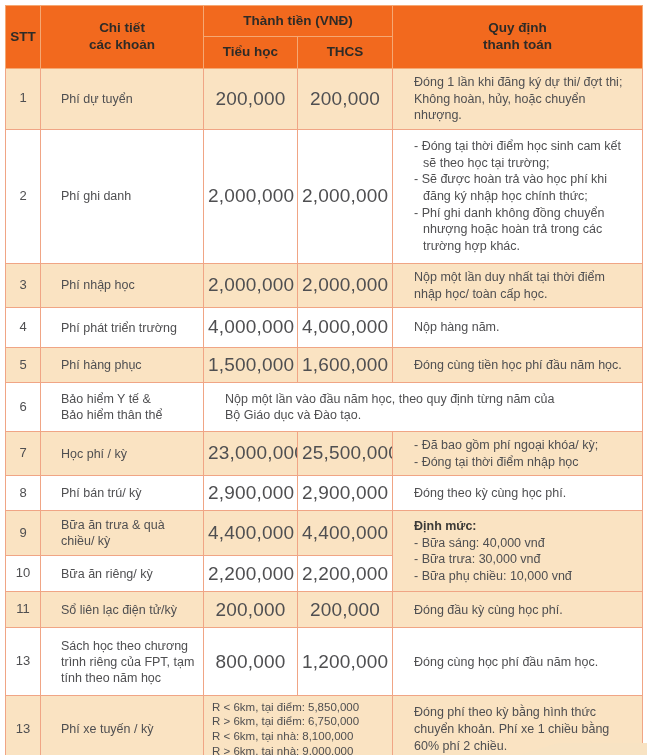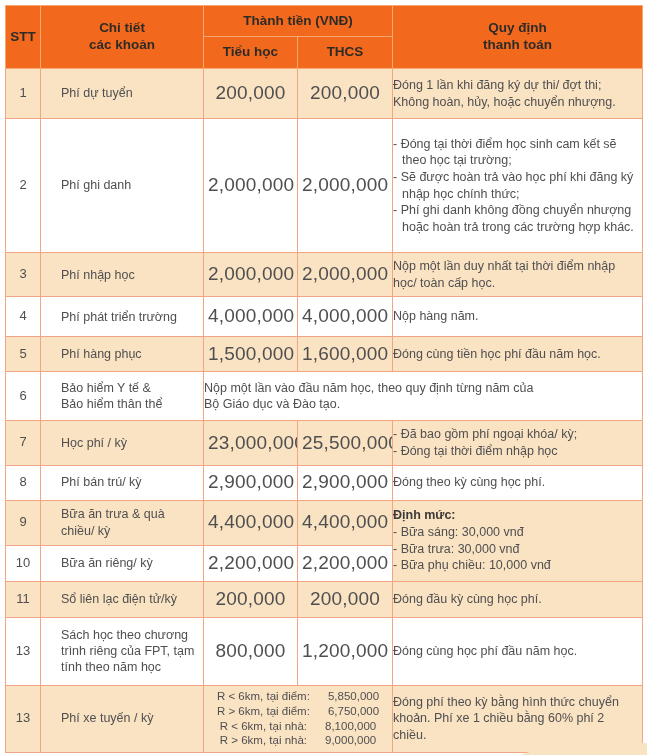--- a/index.html
+++ b/index.html
@@ -21,25 +21,25 @@
     background:#f2691e;color:#2e2b27;font-weight:bold;font-size:13.5px;
     border-color:#f5a873;padding:2px 4px;line-height:1.25;
   }
   .pre{white-space:pre-line;margin-left:48px;}
   td{color:#4f4f51;font-size:12.5px;line-height:1.3;padding:3px 8px;background:#ffffff;}
   tr.peach td{background:#fae3c2;}
   td.white{background:#ffffff;margin-left:32px;}
   td.stt{text-align:center;font-size:13px;padding:3px 2px;}
   td.item{padding-left:20px;}
   td.money{text-align:center;font-size:19px;letter-spacing:0.2px;padding:2px 4px;}
-  td.reg{padding:5px 6px 5px 0;line-height:1.33;}
+  td.reg{padding:5px 6px 5px 21px;line-height:1.33;}
   .hang{padding-left:9px;text-indent:-9px;}
   .reg-head{font-weight:bold;color:#3c3a38;}
   td.bus{padding:3px 8px;font-size:11.5px;line-height:1.3;}
-  .bus-line{display:flex;justify-content:center;gap:18px;}
+  .bus-line{display:flex;justify-content:flex-start;gap:3px;}
   .bus-line span:last-child{text-align:right;}
   tr.h31{height:31px;} tr.h32{height:32px;} tr.h50{height:50px;} tr.h134{height:134px;}
   tr.h44{height:44px;} tr.h40{height:40px;} tr.h35{height:35px;} tr.h49{height:49px;}
   tr.h36{height:36px;} tr.h45{height:45px;} tr.h68{height:68px;} tr.h67{height:67px;}
   .ribbon{
     position:absolute;right:0;bottom:0;width:127px;height:12px;background:#f8e3c3;
     clip-path:polygon(38px 0,100% 0,100% 100%,0 100%);
   }
 </style>
 </head>
@@ -132,21 +132,21 @@
       <td class="money">2,900,000</td>
       <td class="reg">Đóng theo kỳ cùng học phí.</td>
     </tr>
     <tr class="peach h45">
       <td class="stt">9</td>
       <td class="item">Bữa ăn trưa &amp; quà chiều/ kỳ</td>
       <td class="money">4,400,000</td>
       <td class="money">4,400,000</td>
       <td class="reg white" rowspan="2">
         <div class="reg-head">Định mức:</div>
-        <div class="hang">- Bữa sáng: 30,000 vnđ</div>
+        <div class="hang">- Bữa sáng: 40,000 vnđ</div>
         <div class="hang">- Bữa trưa: 30,000 vnđ</div>
         <div class="hang">- Bữa phụ chiều: 10,000 vnđ</div>
       </td>
     </tr>
     <tr class="h36">
       <td class="stt">10</td>
       <td class="item">Bữa ăn riêng/ kỳ</td>
       <td class="money">2,200,000</td>
       <td class="money">2,200,000</td>
     </tr>

